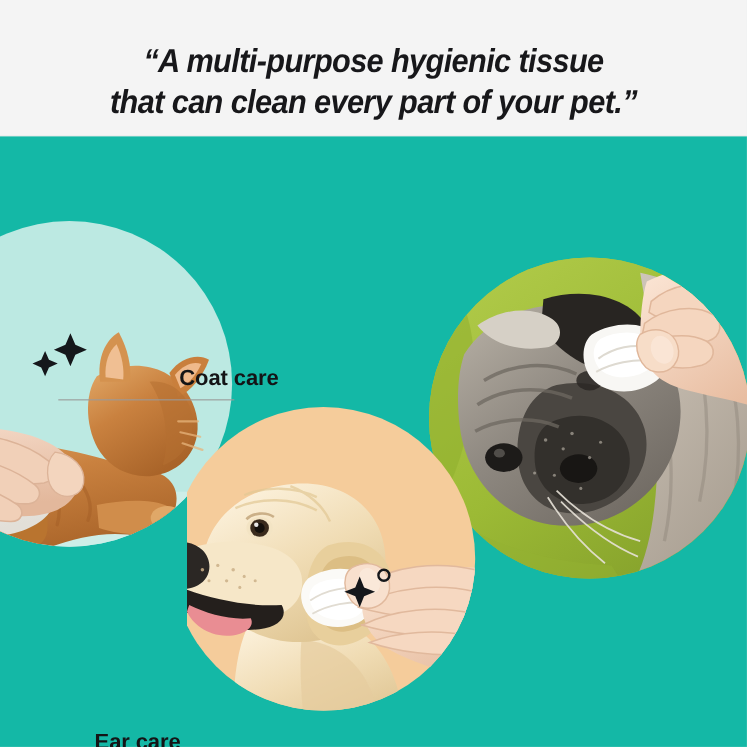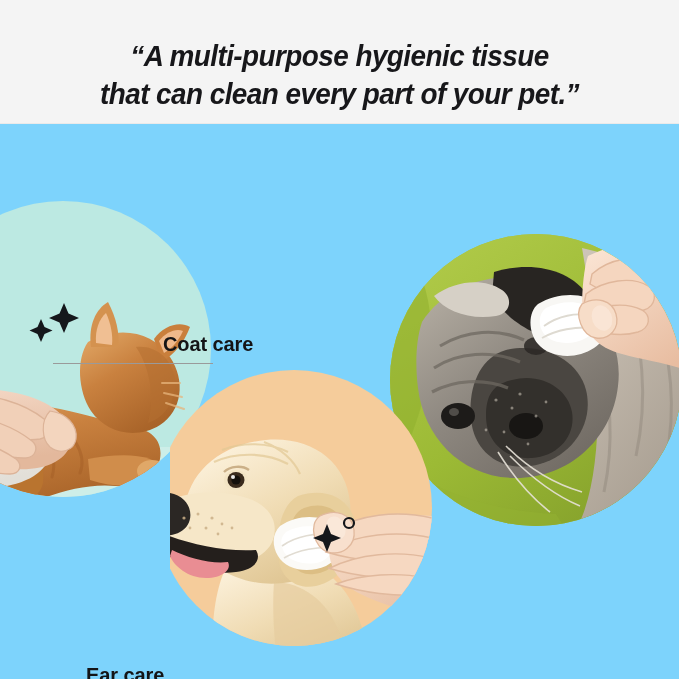--- a/index.html
+++ b/index.html
@@ -26,21 +26,21 @@
     font-size:30px; line-height:38px;
     letter-spacing:-0.6px;
     color:#17171a;
     transform:scaleX(0.93);
   }
   .headline .l2 { display:block; }
 
   
   .body-area {
     position:absolute; left:0; top:124px; width:679px; height:555px;
-    background:#7dd3fc;
+    background:#14b8a6;
   }
 
   
   .label {
     position:absolute;
     font-family:"Liberation Sans", sans-serif;
     font-weight:bold;
     color:#141416;
     white-space:nowrap;
   }

